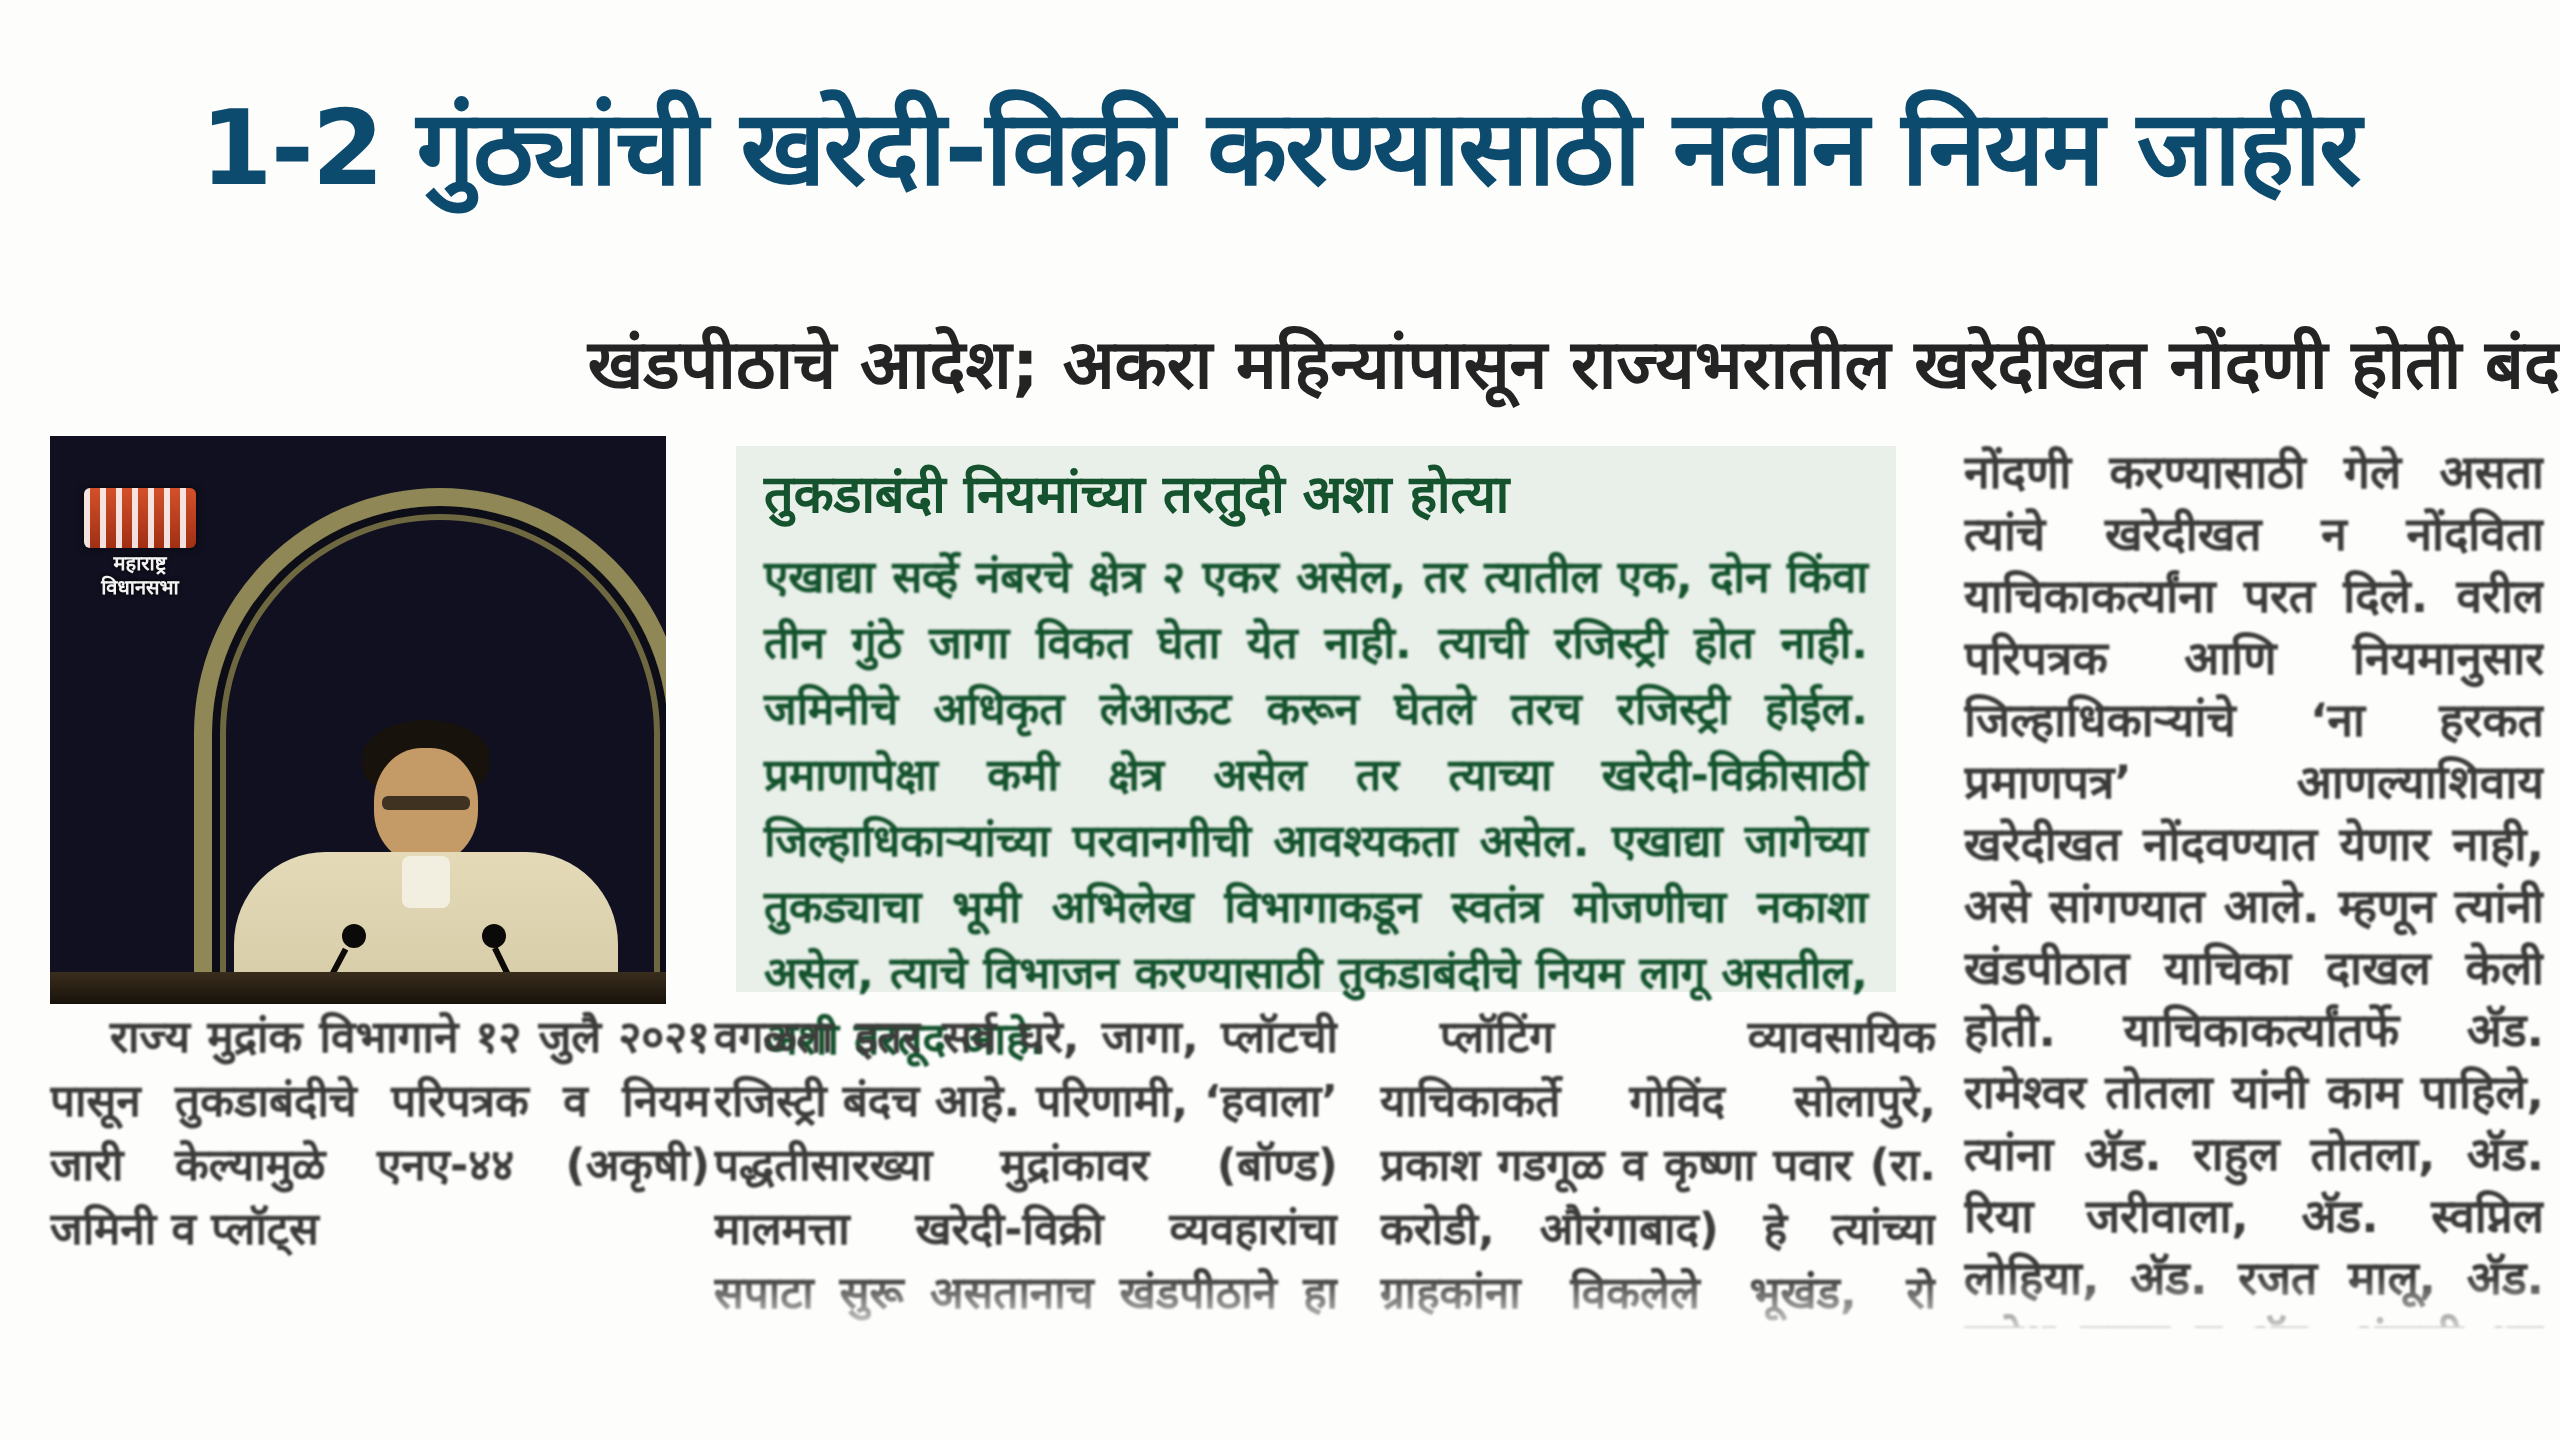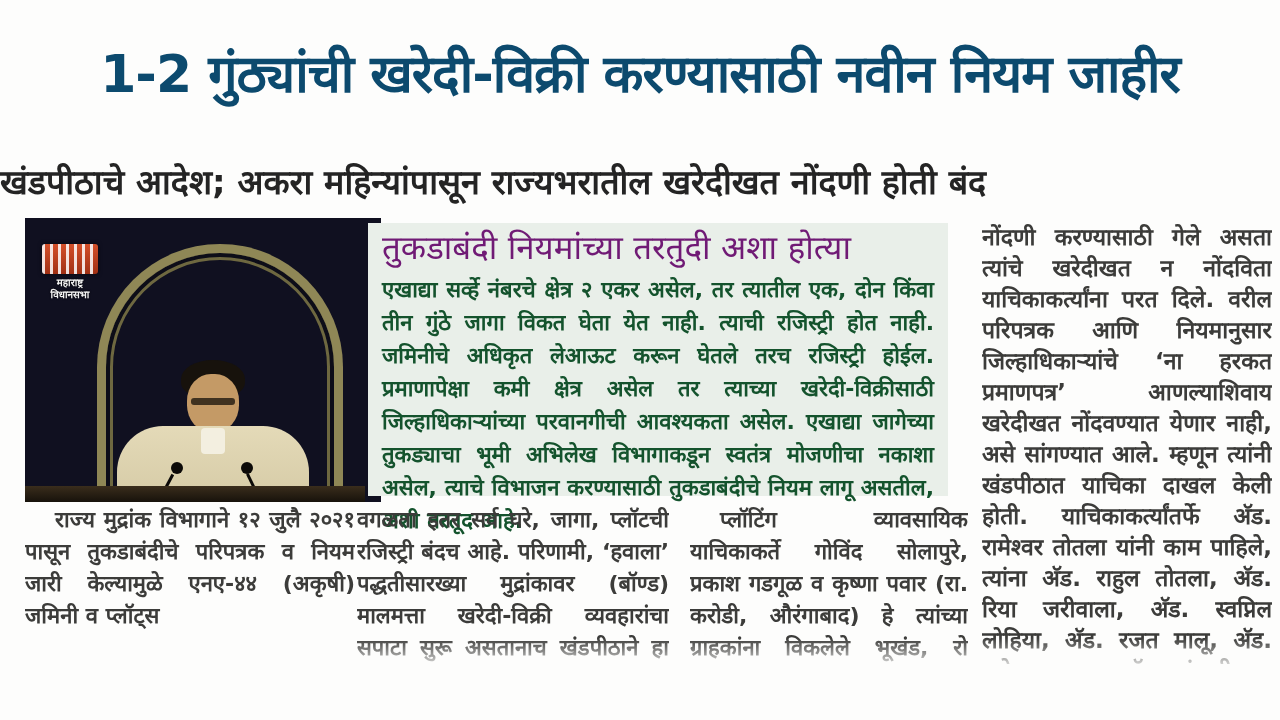--- a/index.html
+++ b/index.html
@@ -10,29 +10,29 @@
   }
   .abs{position:absolute;}
 
   
   .headline{
     left:0;top:36px;width:1280px;text-align:center;
     font-size:52px;font-weight:800;color:#0c4a6e;
     letter-spacing:-1px;white-space:nowrap;
   }
   .subheadline{
-    left:0;top:158px;width:1280px;text-align:left;
+    left:0;top:158px;width:1280px;text-align:right;
     font-size:34px;font-weight:700;color:#242424;
     white-space:nowrap;filter:blur(.3px);
   }
 
   
   .photo{
     left:25px;top:218px;width:308px;height:284px;
-    background:#101020;overflow:hidden;padding-left:48px;
+    background:#101020;overflow:hidden;
   }
   .arch{
     left:72px;top:26px;width:228px;height:430px;
     border:9px solid #8f8756;border-bottom:none;
     border-radius:125px 125px 0 0;
     box-shadow:inset 0 0 0 4px #0d0d18, inset 0 0 0 7px #6e6840;
   }
   .logo{left:10px;top:26px;width:70px;text-align:center;}
   .logo-building{
     width:56px;height:30px;margin:0 auto;border-radius:3px;
@@ -60,21 +60,21 @@
   .mic-tip1{left:146px;top:244px;width:12px;height:12px;background:#0c0a08;border-radius:50%;}
   .mic-tip2{left:216px;top:244px;width:12px;height:12px;background:#0c0a08;border-radius:50%;}
   .podium{left:0;top:268px;width:340px;height:16px;background:linear-gradient(#3a2d1c,#17120b);}
 
   
   .hbox{
     left:368px;top:223px;width:580px;height:273px;
     background:#e9efe9;padding:4px 14px 0 14px;box-sizing:border-box;
   }
   .hbox-heading{
-    font-size:33px;font-weight:400;color:#701a75;line-height:42px;
+    font-size:26px;font-weight:700;color:#14532d;line-height:42px;
     white-space:nowrap;
   }
   .hbox-body{
     margin-top:4px;font-size:22px;font-weight:600;color:#14532d;
     line-height:33px;text-align:justify;filter:blur(.4px);
   }
 
   
   .bodycol{
     font-size:22px;font-weight:600;color:#3c3c3a;

